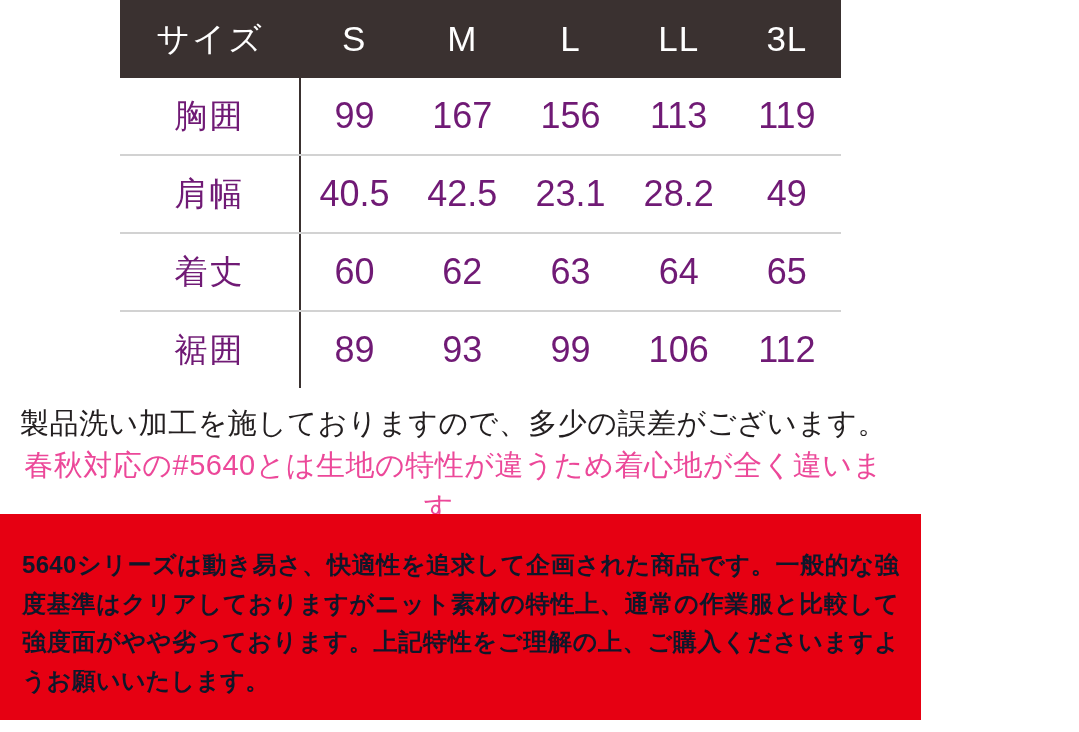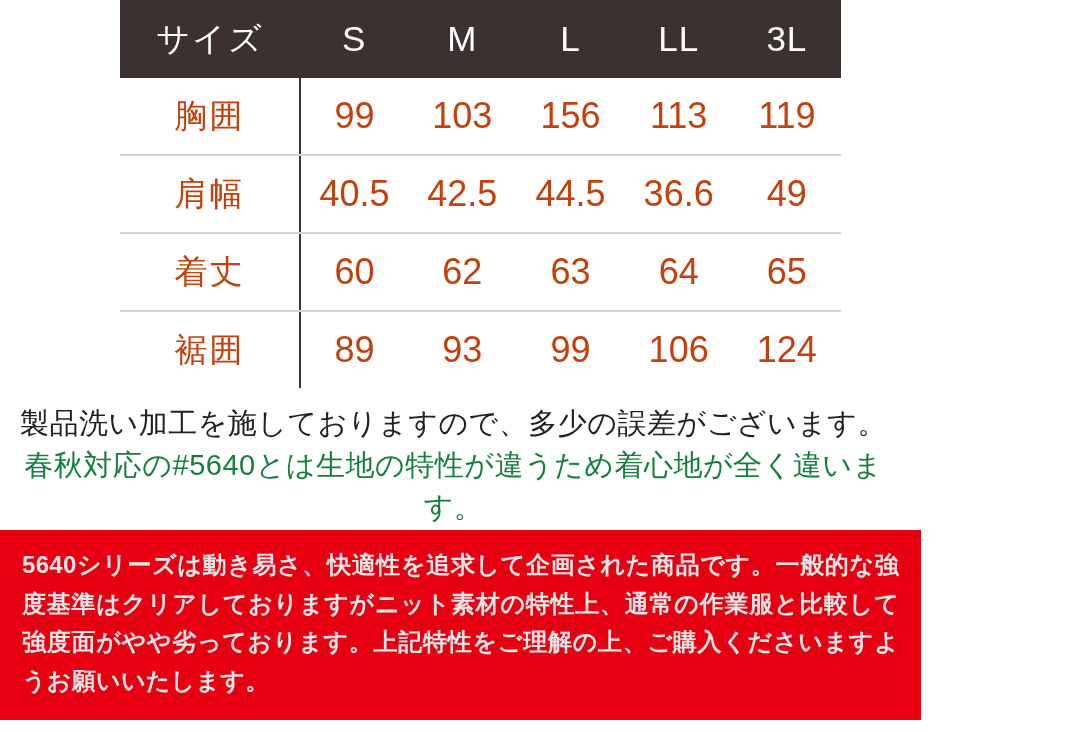--- a/index.html
+++ b/index.html
@@ -55,21 +55,21 @@
     font-size: 33px;
     width: 178px;
     letter-spacing: 2px;
   }
 
   
   .size-table tbody td {
     font-size: 36px;
     height: 74px;
     border-bottom: 2px solid #d2d2d2;
-    color: #c2410c;
+    color: #701a75;
   }
   .size-table tbody tr:last-child td {
     border-bottom: none;
   }
   .size-table tbody td.rowhead {
     font-size: 33px;
     letter-spacing: 2px;
     border-right: 2px solid #3a3130;
     width: 178px;
   }
@@ -78,31 +78,31 @@
   .notes {
     padding: 14px 14px 0 0;
     text-align: center;
   }
   .note-line {
     font-size: 29px;
     line-height: 1.45;
     letter-spacing: 0.5px;
   }
   .note-black { color: #231f20; }
-  .note-red { color: #15803d; }
+  .note-red { color: #ec4899; }
 
   
   .warning-banner {
     position: absolute;
     left: 0;
     right: 0;
     bottom: 12px;
     background: #e60012;
-    color: #e5e5e5;
-    padding: 16px 22px 20px 22px;
+    color: #0f172a;
+    padding: 32px 22px 20px 22px;
     box-sizing: border-box;
   }
   .warning-text {
     font-size: 24px;
     font-weight: bold;
     line-height: 1.6;
     letter-spacing: 0.3px;
     text-align: justify;
   }
 </style>
@@ -120,48 +120,48 @@
           <th>M</th>
           <th>L</th>
           <th>LL</th>
           <th>3L</th>
         </tr>
       </thead>
       <tbody>
         <tr>
           <td class="rowhead">胸囲</td>
           <td>99</td>
-          <td>103</td>
+          <td>167</td>
           <td>156</td>
           <td>113</td>
           <td>119</td>
         </tr>
         <tr>
           <td class="rowhead">肩幅</td>
           <td>40.5</td>
           <td>42.5</td>
-          <td>44.5</td>
-          <td>36.6</td>
+          <td>23.1</td>
+          <td>28.2</td>
           <td>49</td>
         </tr>
         <tr>
           <td class="rowhead">着丈</td>
           <td>60</td>
           <td>62</td>
           <td>63</td>
           <td>64</td>
           <td>65</td>
         </tr>
         <tr>
           <td class="rowhead">裾囲</td>
           <td>89</td>
           <td>93</td>
           <td>99</td>
           <td>106</td>
-          <td>124</td>
+          <td>112</td>
         </tr>
       </tbody>
     </table>
   </div>
 
   <div class="notes">
     <div class="note-line note-black">製品洗い加工を施しておりますので、多少の誤差がございます。</div>
     <div class="note-line note-red">春秋対応の#5640とは生地の特性が違うため着心地が全く違います。</div>
   </div>
 

